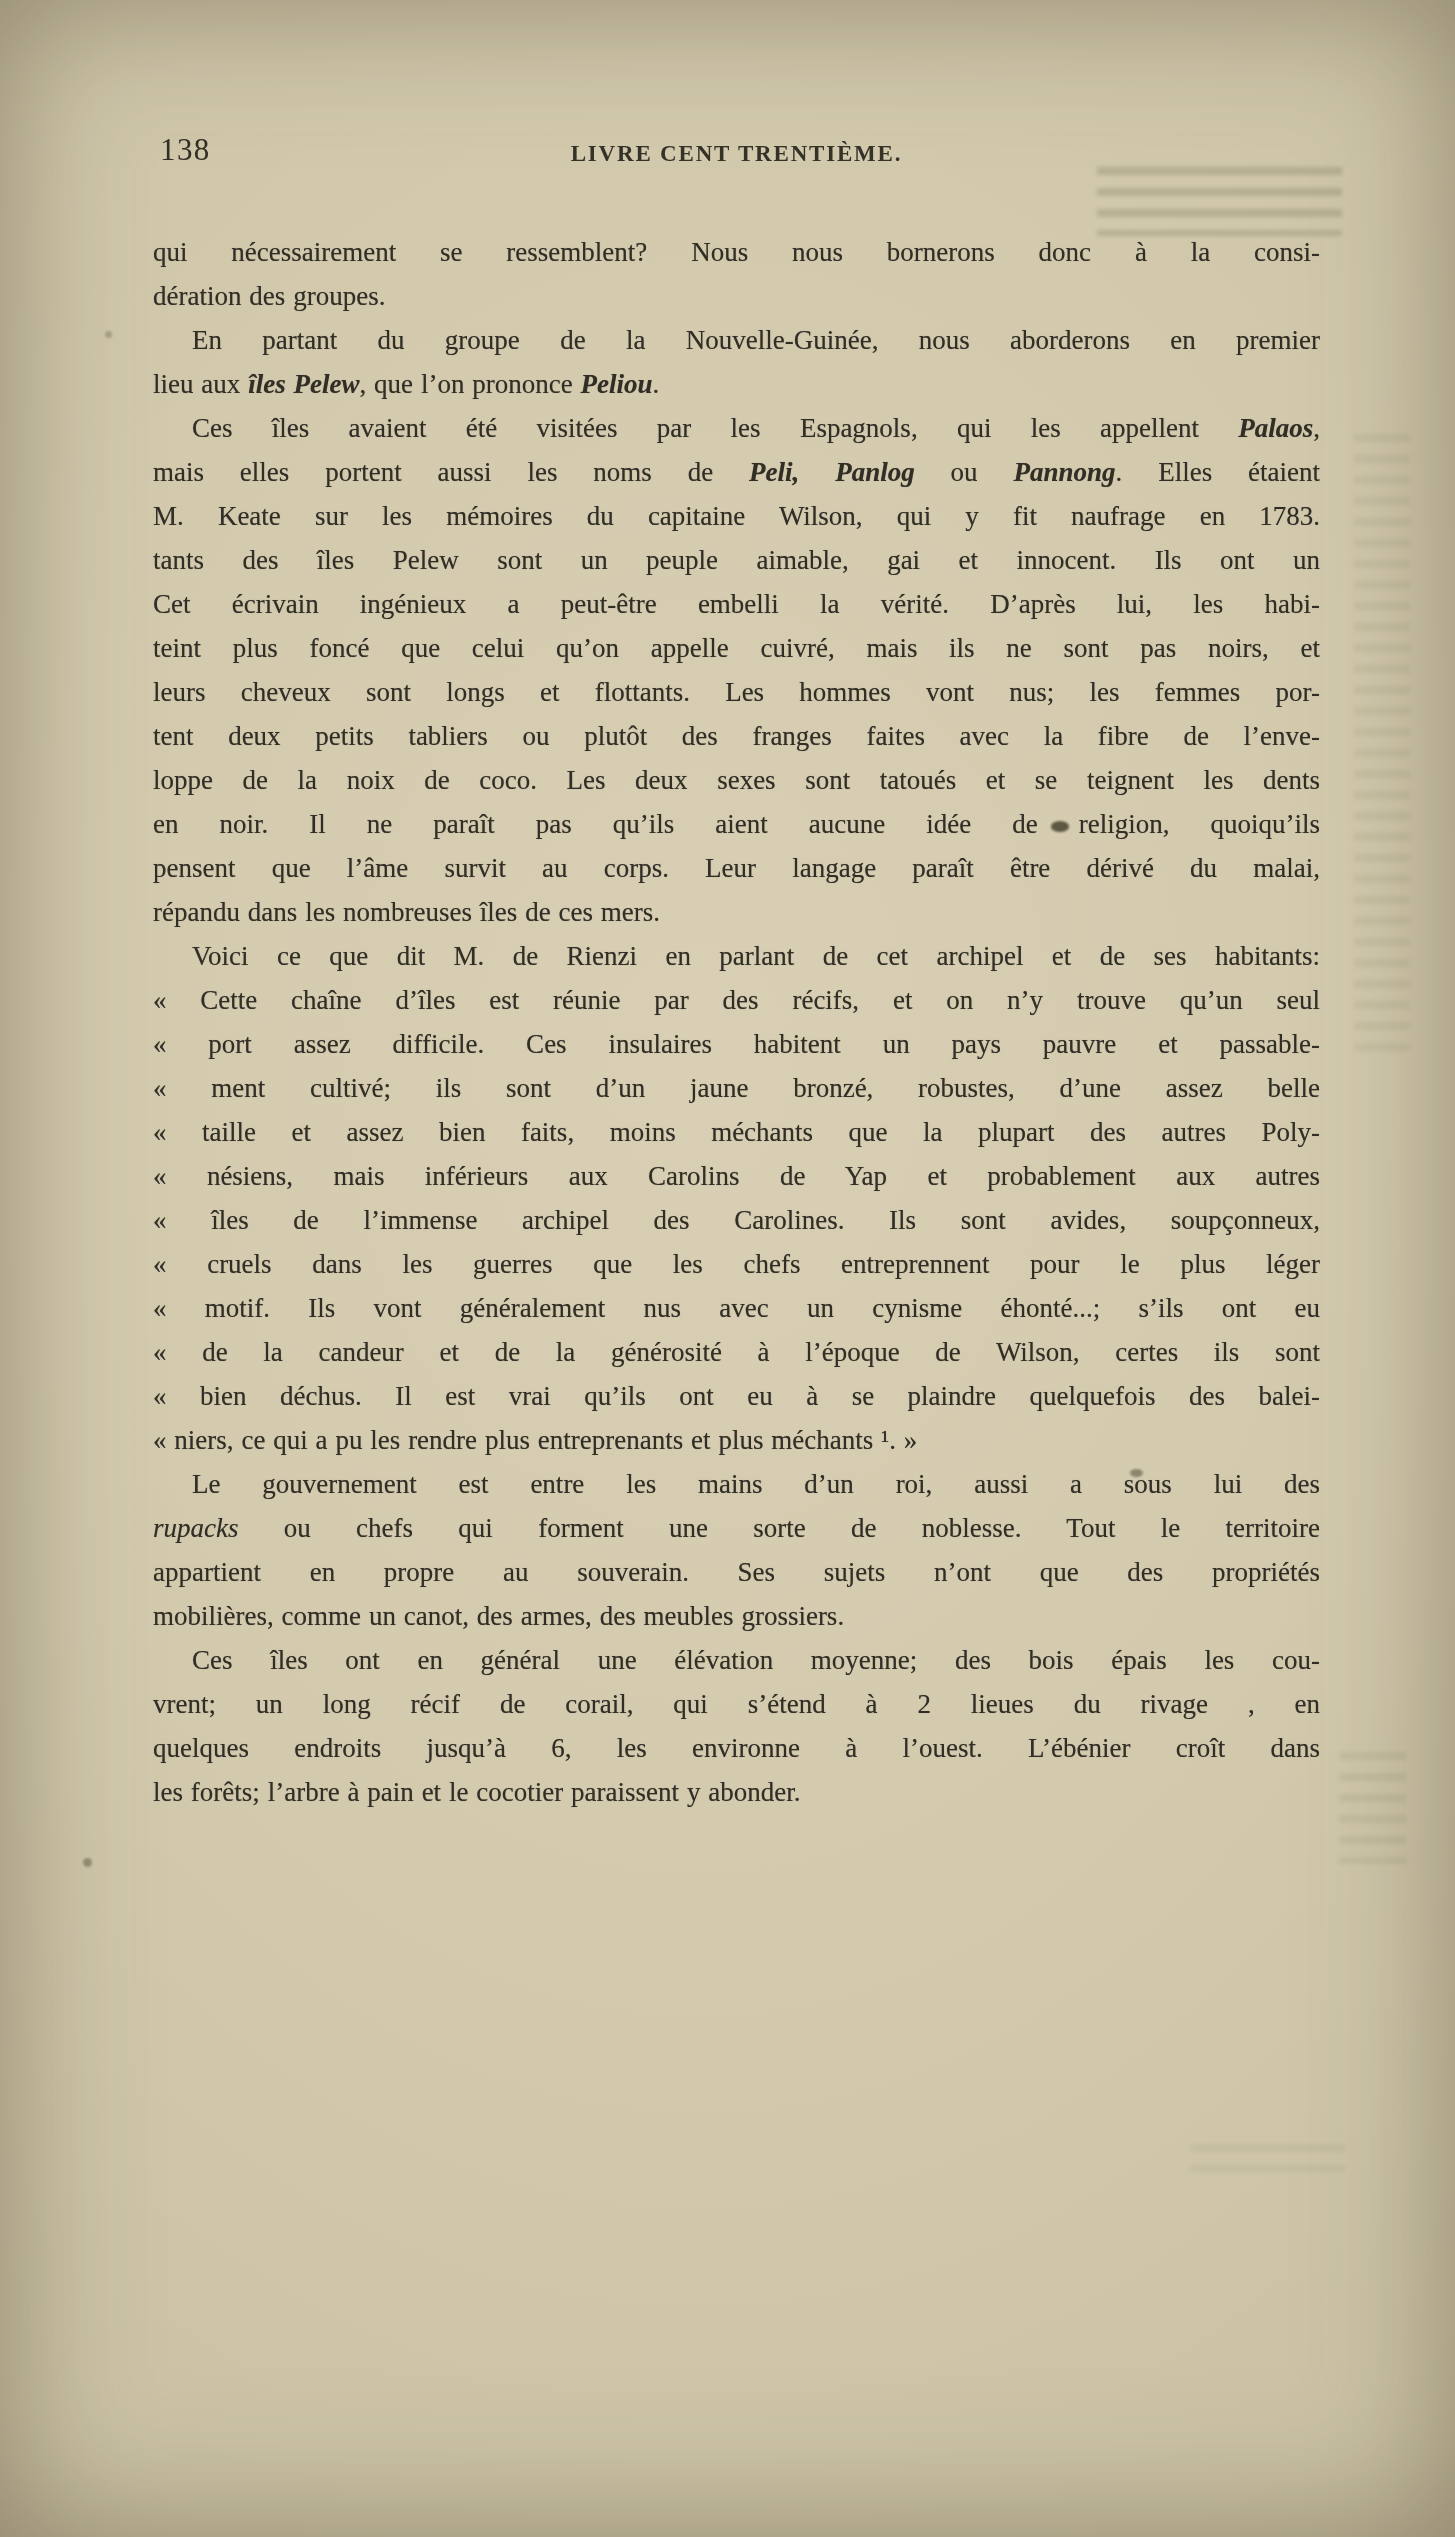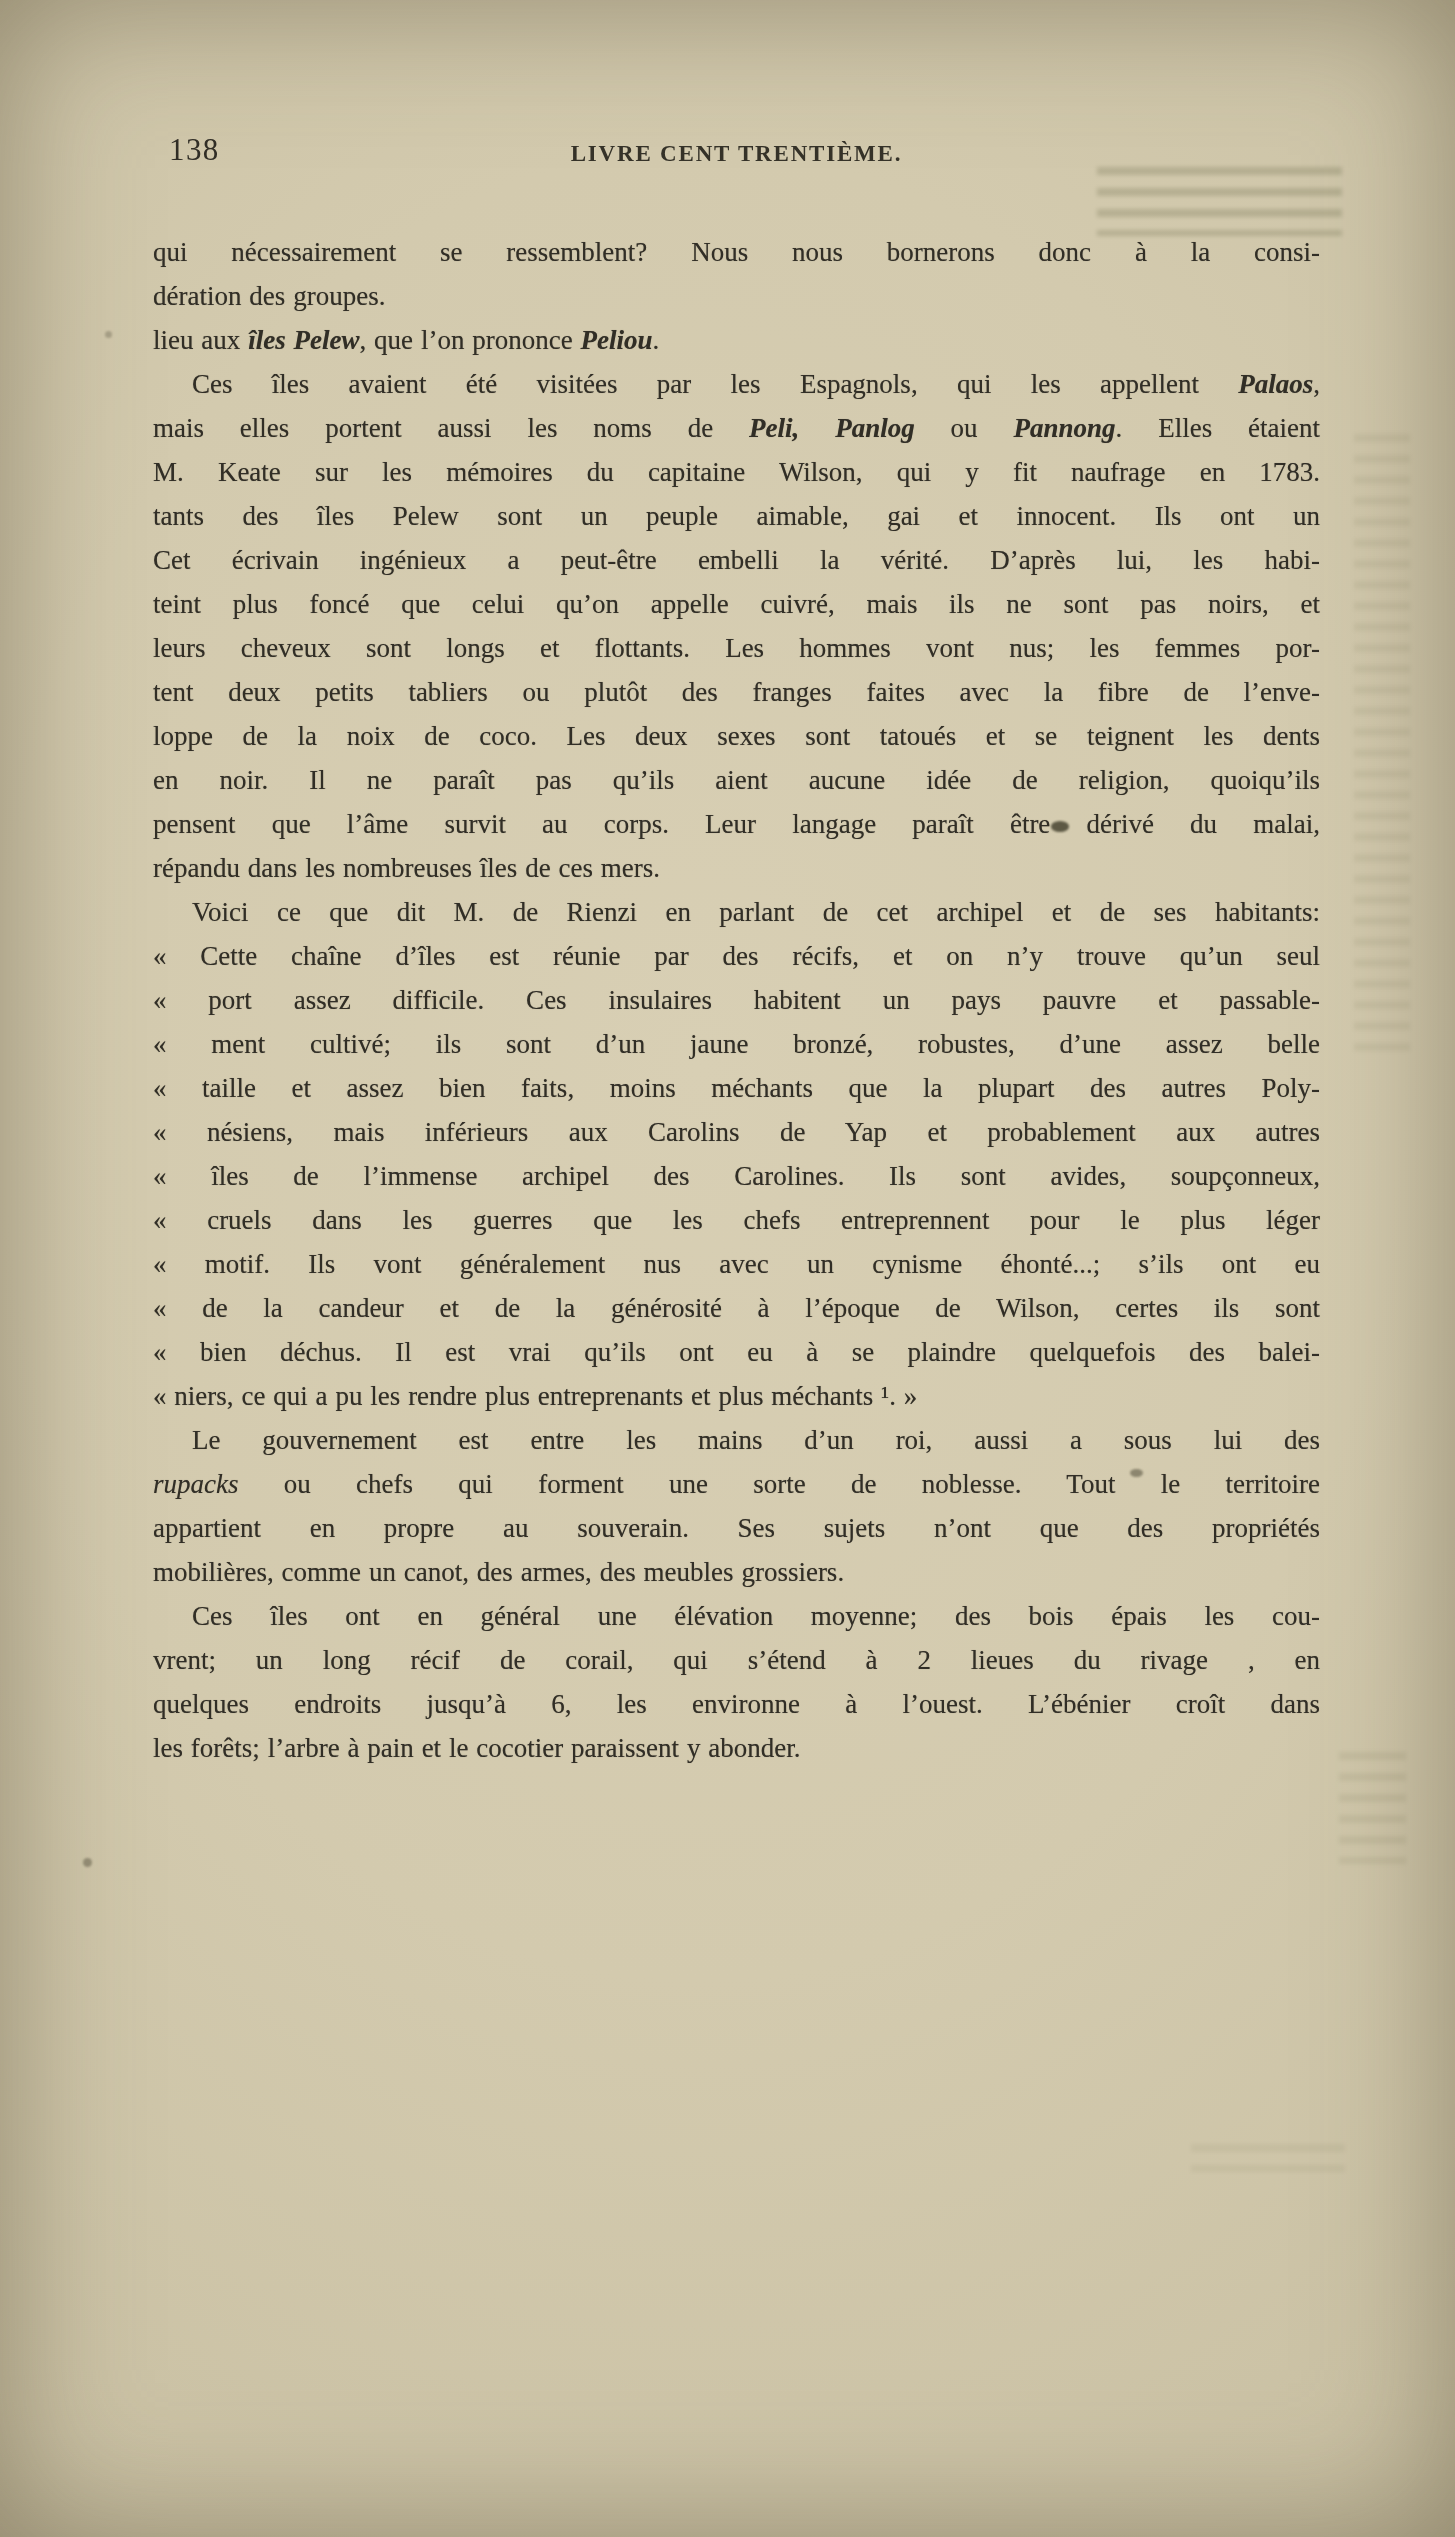--- a/index.html
+++ b/index.html
@@ -36,21 +36,21 @@
   .textblock {
     position: absolute;
     left: 153px;
     top: 135px;
     width: 1167px;
     z-index: 2;
   }
   .header { position: relative; height: 41px; }
   .pagenum {
     position: absolute;
-    left: 16px;
+    left: 7px;
     top: -2.8px;
     font-size: 31px;
     letter-spacing: 1.4px;
   }
   .running {
     display: block;
     text-align: center;
     padding-top: 5.6px;
     font-size: 23px;
     letter-spacing: 1.8px;
@@ -105,20 +105,21 @@
       <span class="running">LIVRE CENT TRENTIÈME.</span>
     </div>
 
     <div class="bodytext">
 
     <div class="para">
           <div class="line"><span>qui nécessairement se ressemblent? Nous nous bornerons donc à la consi-</span></div>
           <div class="line last"><span>dération des groupes.</span></div>
         </div>
         <div class="para">
+          <div class="line indent"><span>En partant du groupe de la Nouvelle-Guinée, nous aborderons en premier</span></div>
           <div class="line last"><span>lieu aux </span><span class="it bd">îles Pelew</span><span>, que l’on prononce </span><span class="it bd">Peliou</span><span>.</span></div>
         </div>
         <div class="para">
           <div class="line indent"><span>Ces îles avaient été visitées par les Espagnols, qui les appellent </span><span class="it bd">Palaos</span><span>,</span></div>
           <div class="line"><span>mais elles portent aussi les noms de </span><span class="it bd">Peli, Panlog</span><span> ou </span><span class="it bd">Pannong</span><span>. Elles étaient</span></div>
           <div class="line"><span>M. Keate sur les mémoires du capitaine Wilson, qui y fit naufrage en 1783.</span></div>
           <div class="line"><span>tants des îles Pelew sont un peuple aimable, gai et innocent. Ils ont un</span></div>
           <div class="line"><span>Cet écrivain ingénieux a peut-être embelli la vérité. D’après lui, les habi-</span></div>
           <div class="line"><span>teint plus foncé que celui qu’on appelle cuivré, mais ils ne sont pas noirs, et</span></div>
           <div class="line"><span>leurs cheveux sont longs et flottants. Les hommes vont nus; les femmes por-</span></div>

